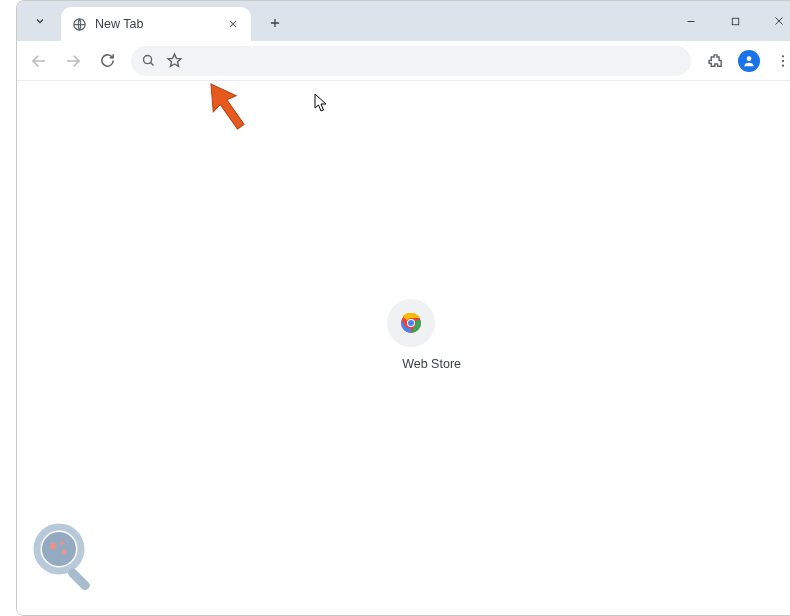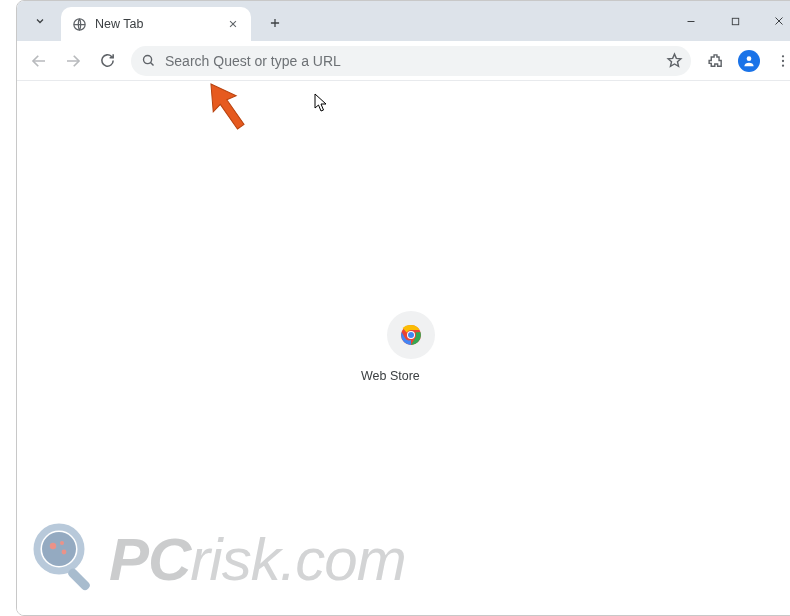--- a/index.html
+++ b/index.html
@@ -145,24 +145,24 @@
   }
   
   .content {
     position: absolute;
     top: 80px; left: 0; right: 0; bottom: 0;
     background:#fff;
   }
   .shortcut {
     position:absolute;
     left:50%;
-    top:230px;
+    top:218px;
     transform:translateX(-50%);
     width:100px;
-    text-align:left;
+    text-align:right;
   }
   .shortcut .tile {
     width:48px;height:48px;border-radius:24px;
     background:#f0f1f2;
     margin:0 auto 10px;
     display:flex;align-items:center;justify-content:center;
   }
   .shortcut .label {
     font-size:12.5px;color:#3c4043;
   }
@@ -269,21 +269,20 @@
         </svg>
     </div>
 
     <div class="omnibox">
       <span class="search-ic">
         <svg width="15" height="15" viewBox="0 0 24 24" fill="none" stroke="currentColor" stroke-width="2.2">
             <circle cx="10.5" cy="10.5" r="6.5"></circle>
             <line x1="20" y1="20" x2="15.2" y2="15.2"></line>
           </svg>
       </span>
-      <input type="text" placeholder="Search Quest or type a URL" style="">
       <span class="star-ic">
         <svg width="17" height="17" viewBox="0 0 24 24" fill="none" stroke="currentColor" stroke-width="2">
             <polygon points="12 3 14.6 9 21 9.5 16.2 13.8 17.7 20.2 12 16.9 6.3 20.2 7.8 13.8 3 9.5 9.4 9"></polygon>
           </svg>
       </span>
     </div>
 
     <div class="ext-btn">
       <svg width="17" height="17" viewBox="0 0 24 24" fill="none" stroke="currentColor" stroke-width="2">
           <path d="M14 4h-4v3H6v5H3v4h3v4h5v-3h4v3h5v-8h-3V7h-3z"></path>
@@ -340,16 +339,15 @@
     <span class="glass">
       <svg width="72" height="72" viewBox="0 0 72 72">
         <circle cx="28" cy="28" r="22" fill="none" stroke="#8aa6c2" stroke-width="7"></circle>
         <circle cx="28" cy="28" r="17" fill="#2f5b87" opacity="0.85"></circle>
         <circle cx="22" cy="25" r="3.2" fill="#de4a3a"></circle>
         <circle cx="31" cy="22" r="2" fill="#de4a3a"></circle>
         <circle cx="33" cy="31" r="2.4" fill="#de4a3a"></circle>
         <rect x="42" y="46" width="26" height="9" rx="4" transform="rotate(45 42 46)" fill="#6f90af"></rect>
       </svg>
     </span>
-    <span class="txt"><span class="pc">PC</span><span>risk.com</span></span>
   </div>
 
 </div>
 
 </body></html>

